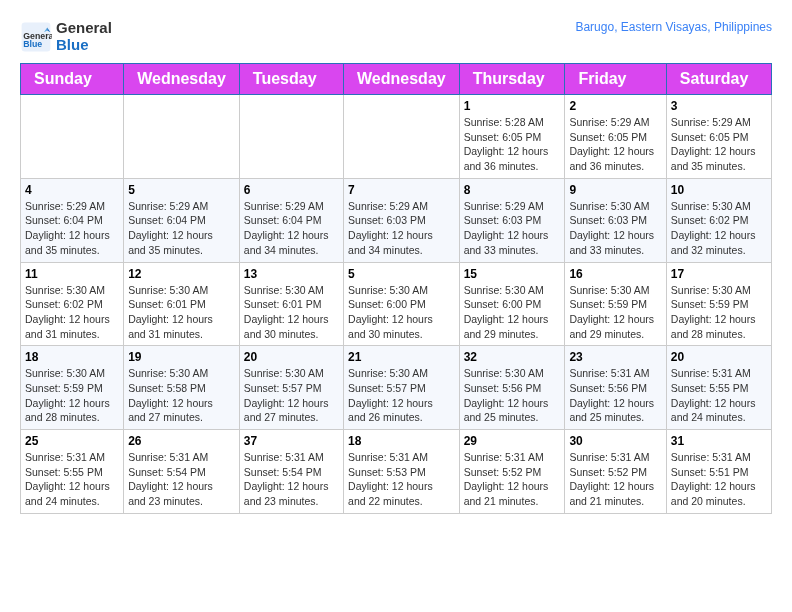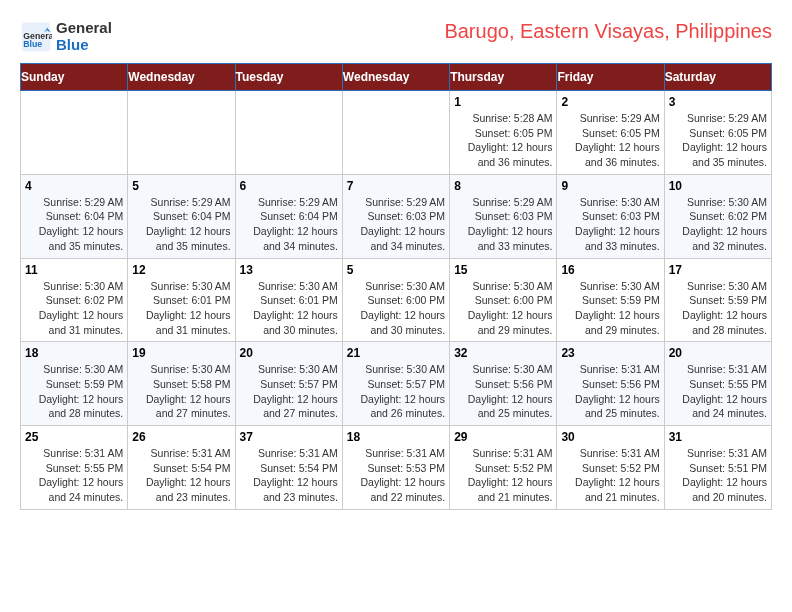--- a/index.html
+++ b/index.html
@@ -27,37 +27,37 @@
     }
     .title-block {
       text-align: right;
     }
     .title-block h1 {
       font-size: 36px;
       font-weight: bold;
       color: #333;
     }
     .title-block h2 {
-      font-size: 20px;
+      font-size: 12px;
       font-weight: normal;
-      color: #ef4444;
+      color: #3b82f6;
       text-align: right;
     }
     .calendar {
       width: 100%;
       border-collapse: collapse;
       font-size: 11px;
     }
     .calendar th {
-      background: #7f1d1d;
+      background: #d946ef;
       color: #fff;
-      padding: 6px 0;
+      padding: 6px 13px;
       text-align: left;
       border: 1px solid #2a6fba;
-      font-size: 12px;
+      font-size: 16px;
     }
     .calendar td {
       border: 1px solid #ccc;
       padding: 4px;
       vertical-align: top;
       width: calc(100% / 7);
       min-height: 80px;
       background: #fff;
     }
     .calendar tr:nth-child(even) td {
@@ -66,21 +66,20 @@
     .day-num {
       font-weight: bold;
       font-size: 12px;
       display: block;
       margin-bottom: 2px;
     }
     .day-info {
       color: #333;
       line-height: 1.4;
       font-size: 10.5px;
-      text-align: right;
     }
     .empty { background: #fff !important; }
   </style>
 </head>
 <body>
 
 <div class="header">
   <div class="logo">
     <svg class="logo-icon" viewBox="0 0 40 40">
       <rect x="2" y="2" width="36" height="36" rx="4" fill="#e8f0fb"></rect>

